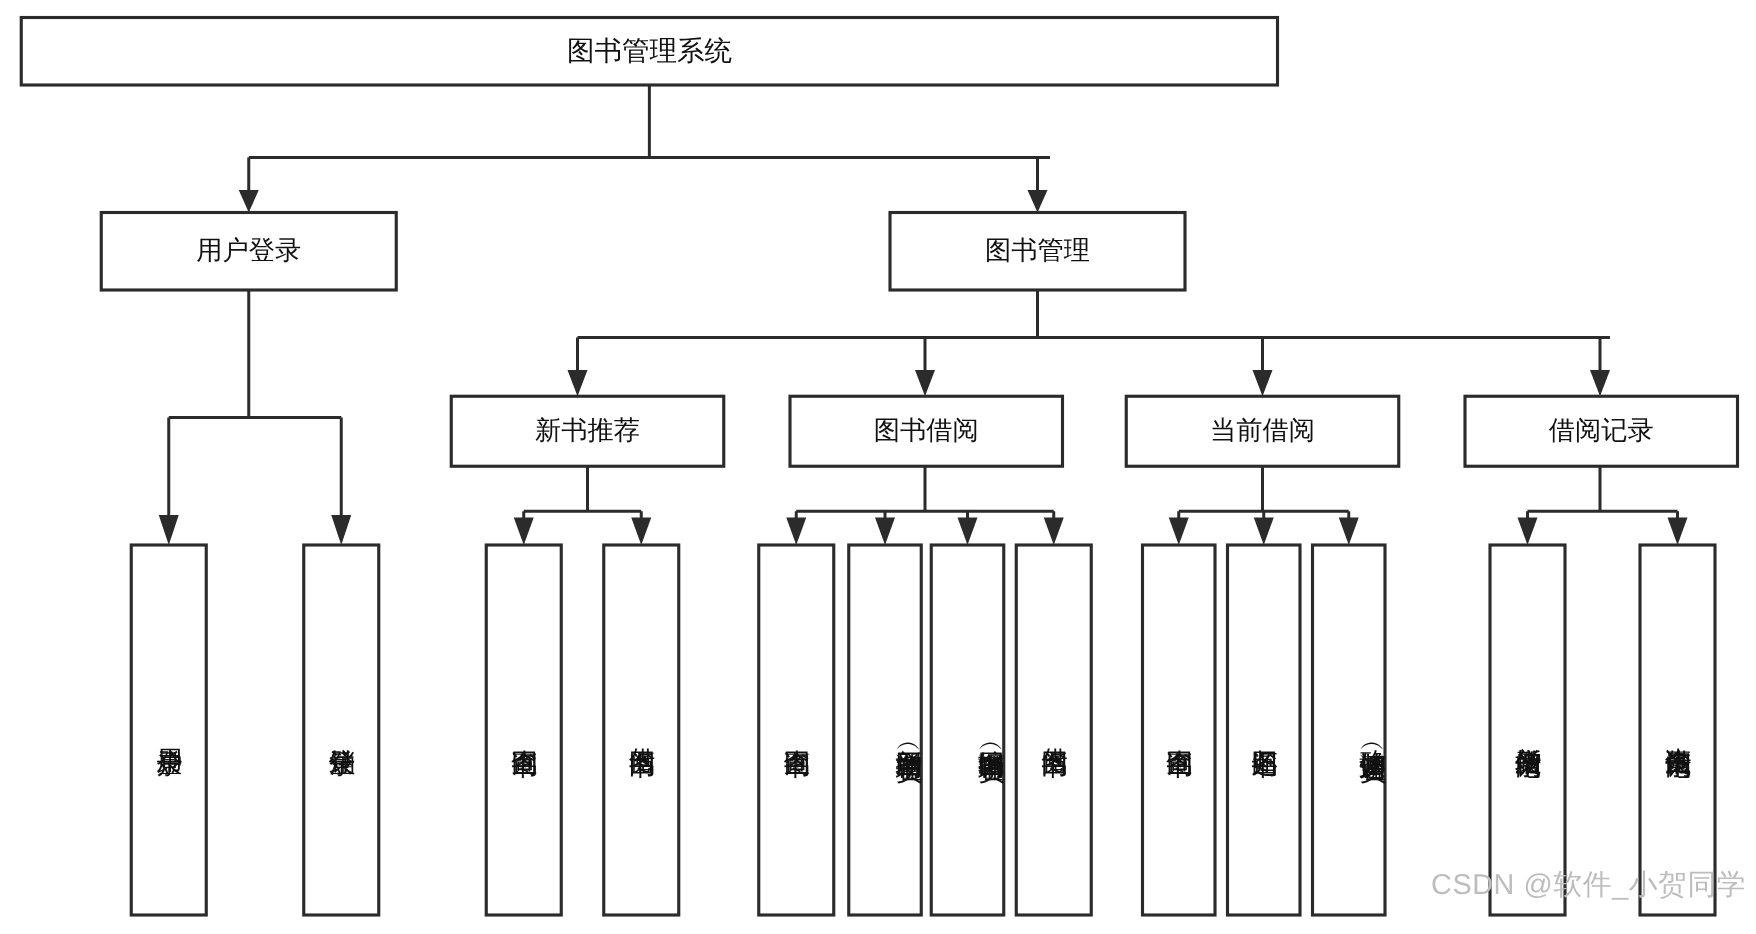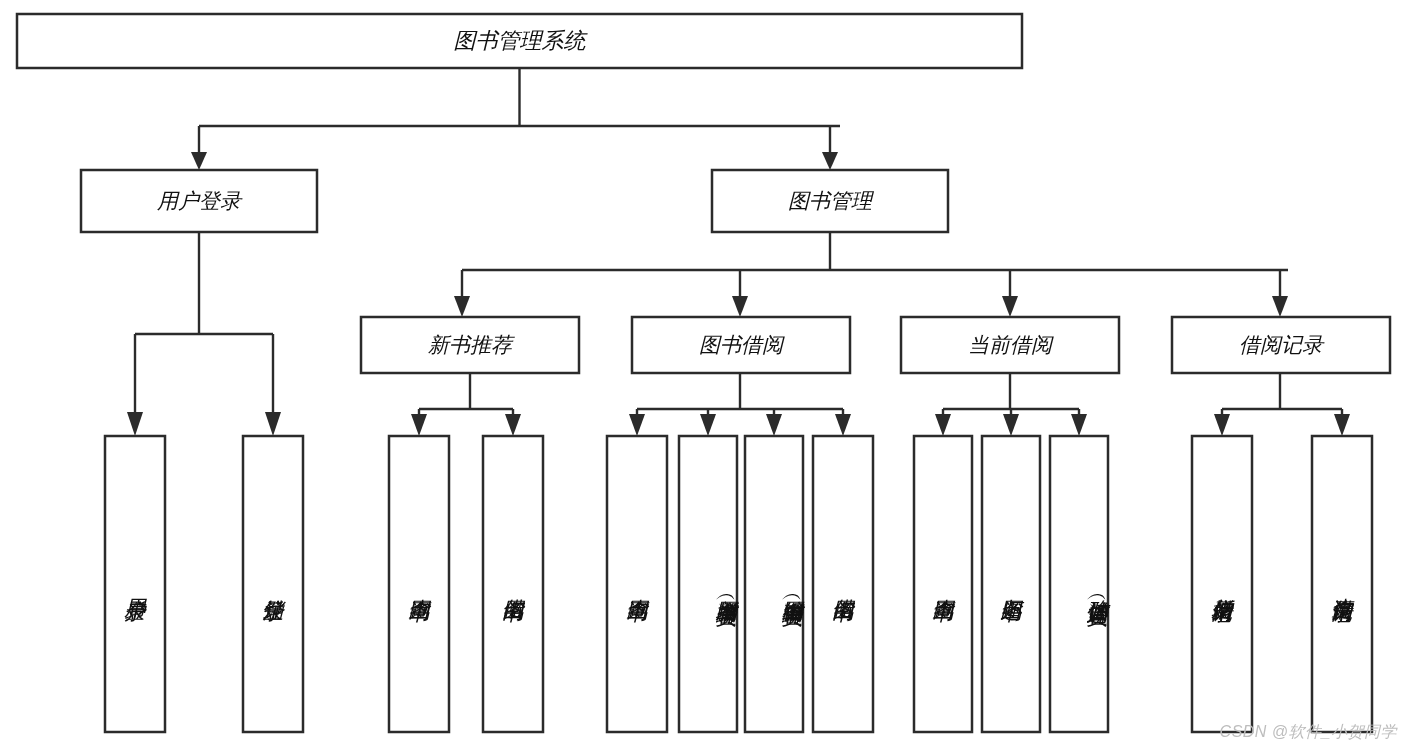--- a/index.html
+++ b/index.html
@@ -11,21 +11,20 @@
     width: 1405px;
     height: 747px;
     font-family: "Liberation Sans", "DejaVu Sans", sans-serif;
     overflow: hidden;
   }
   #diagram-root {
     position: relative;
     width: 1405px;
     height: 747px;
     background: #ffffff;
-    font-style: italic;
   }
   svg.tree-canvas {
     position: absolute;
     left: 0;
     top: 0;
     width: 1405px;
     height: 747px;
     display: block;
   }
   .node-box {
@@ -65,23 +64,23 @@
     text-align: center;
     white-space: nowrap;
     pointer-events: none;
     display: flex;
     align-items: center;
     justify-content: center;
   }
   .watermark {
     position: absolute;
     right: 8px;
-    bottom: 4px;
-    font-family: "Liberation Sans", "DejaVu Sans", sans-serif;
-    font-size: 16px;
+    bottom: 24px;
+    font-family: "Liberation Sans", "DejaVu Sans", sans-serif;
+    font-size: 23px;
     color: #bdbdbd;
     letter-spacing: 0.5px;
     white-space: nowrap;
   }
 </style>
 </head>
 <body>
 
 <div id="diagram-root">
 

